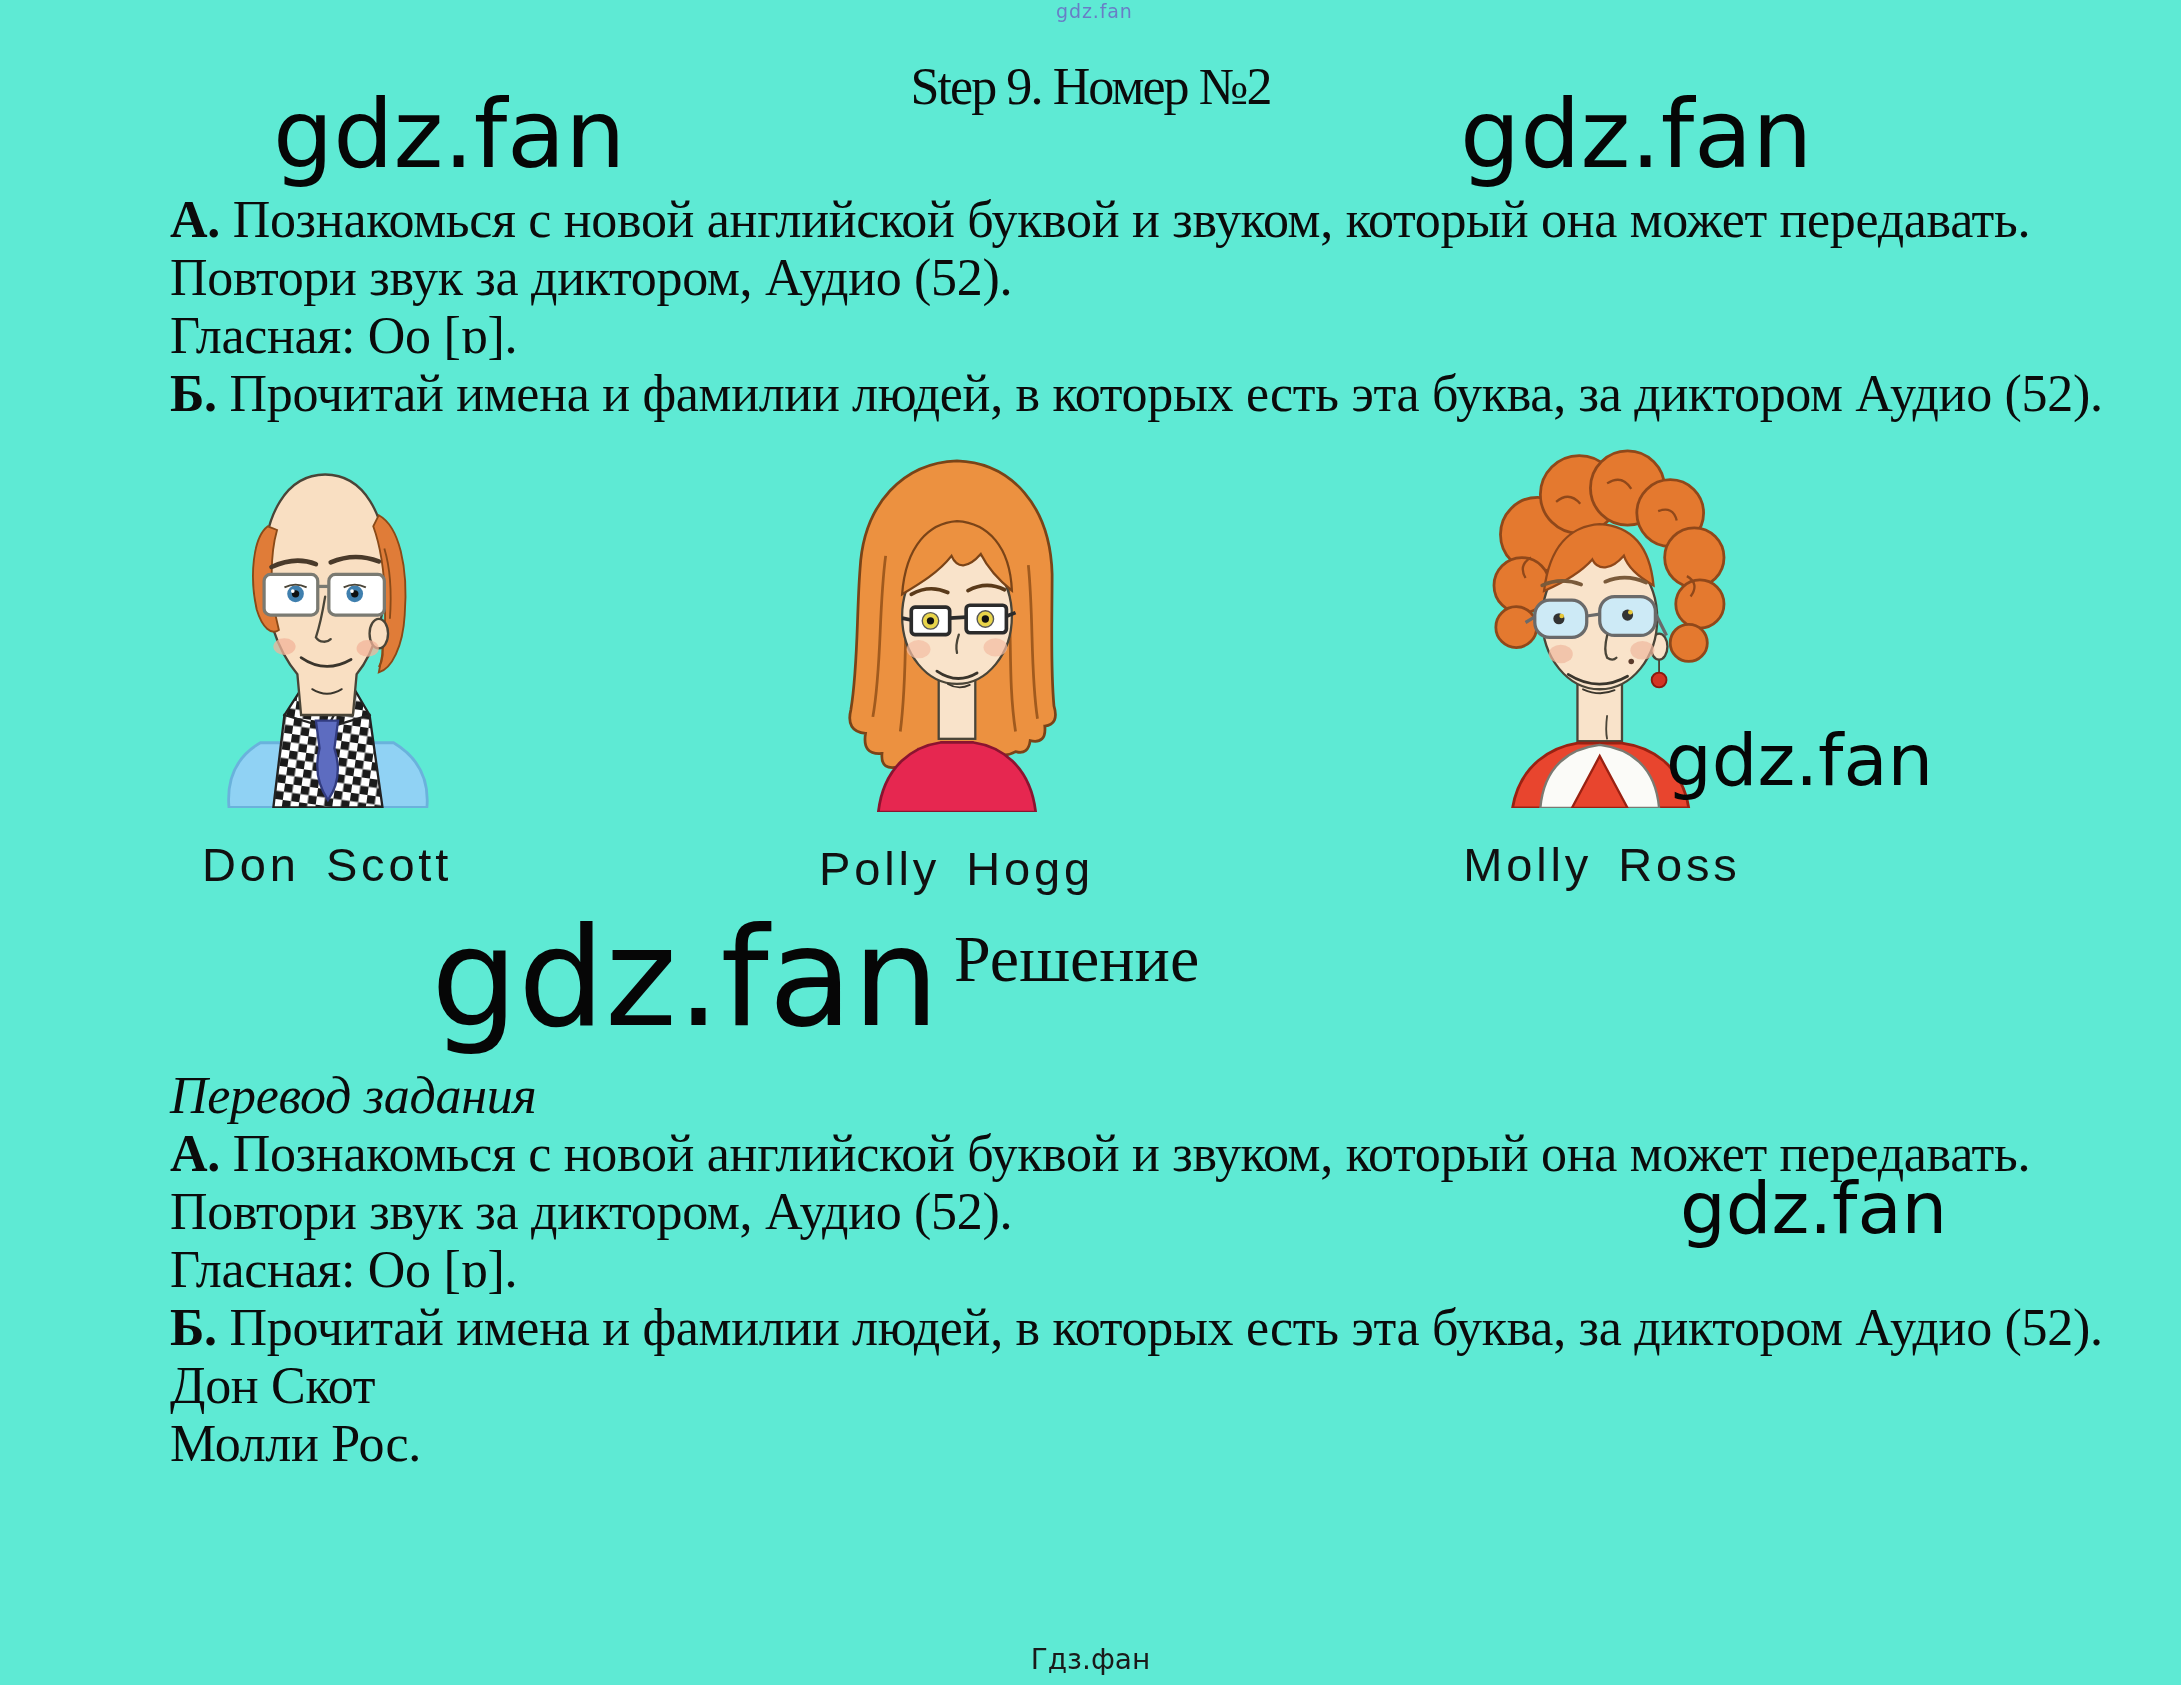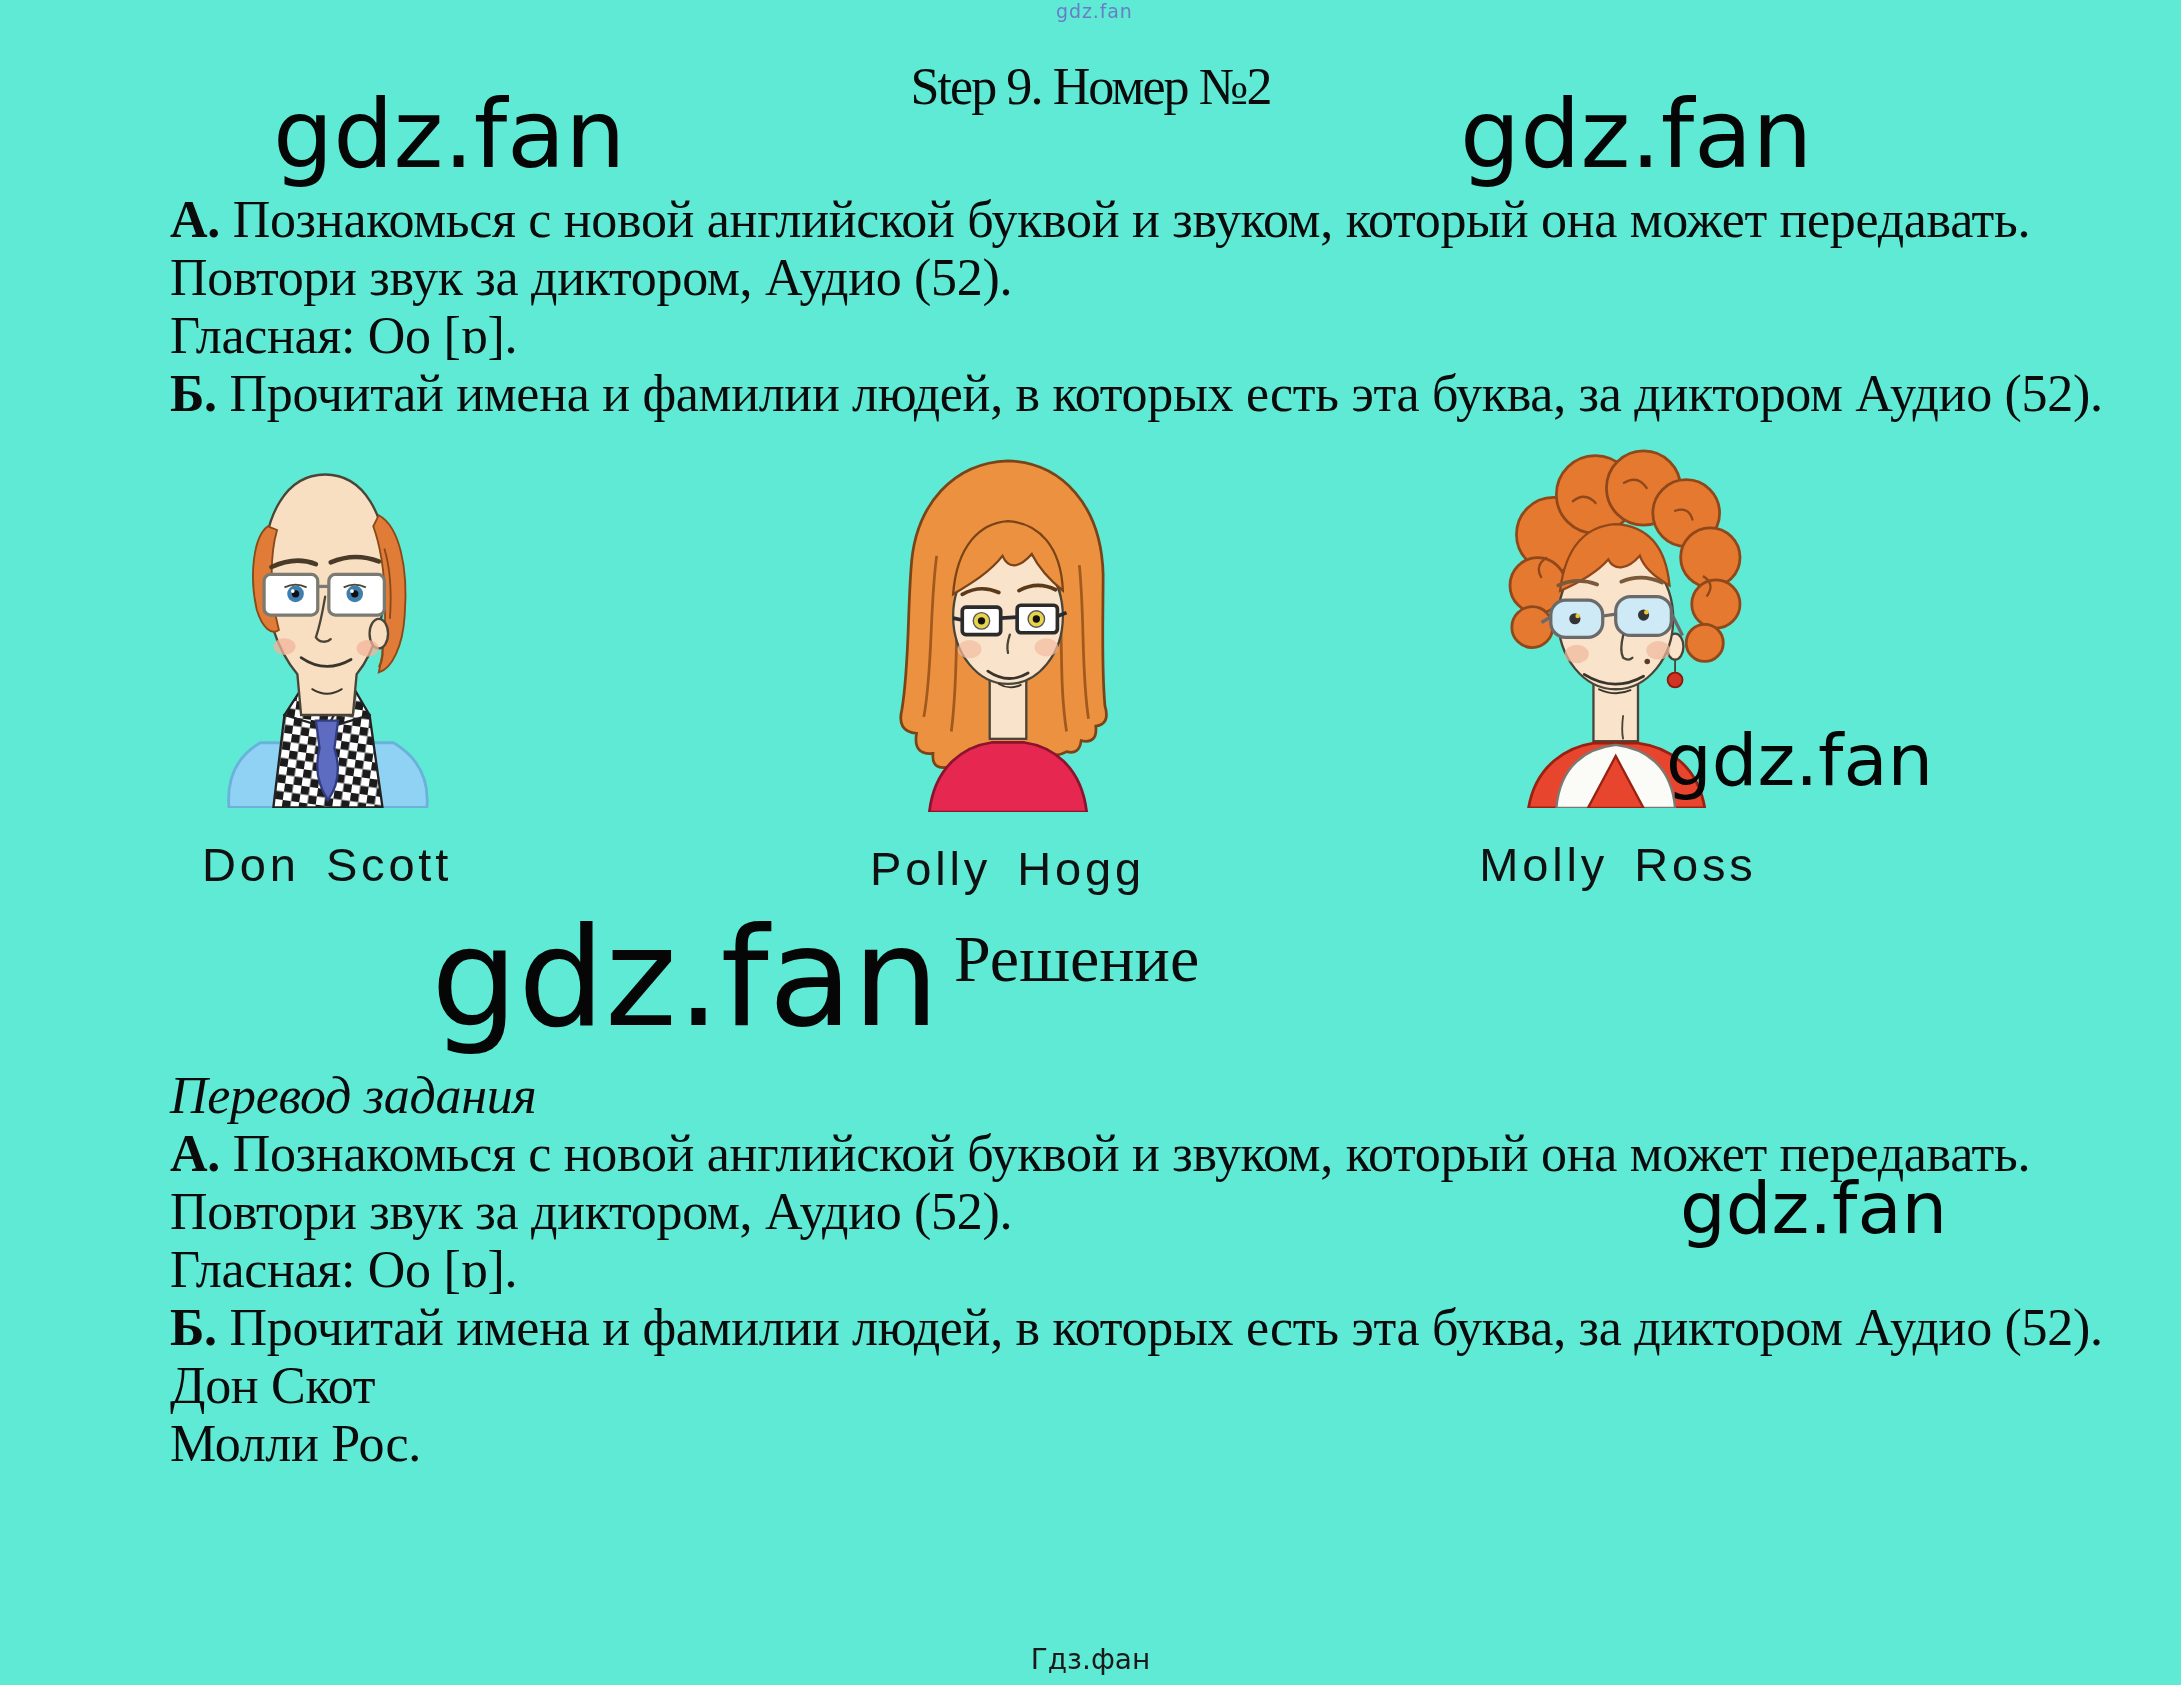--- a/index.html
+++ b/index.html
@@ -139,21 +139,21 @@
 
       <ellipse cx="74" cy="226" rx="12" ry="9" fill="#f2b49a" opacity=".75"></ellipse>
       <ellipse cx="164" cy="228" rx="12" ry="9" fill="#f2b49a" opacity=".75"></ellipse>
 
       <path d="M92,238 Q118,256 146,240" fill="none" stroke="#3a352c" stroke-width="3" stroke-linecap="round"></path>
       <path d="M104,272 Q120,282 136,272" fill="none" stroke="#3a352c" stroke-width="2" stroke-linecap="round"></path>
     </svg>
     <figcaption class="portrait-name">Don Scott</figcaption>
   </figure>
 
-  <figure style="left:861px;top:437px;width:293px;">
+  <figure style="left:810px;top:437px;width:293px;">
     <svg viewBox="0 0 300 410" width="280" height="375">
 
       <path d="M150,26 C92,28 48,72 44,144 C40,196 42,250 34,298 Q28,322 50,324 Q46,348 68,346 Q66,366 88,360 Q104,356 108,342 Q120,350 128,338 Q140,344 148,334 L152,334 Q158,346 170,340 Q180,350 192,342 Q200,352 214,344 Q228,348 230,332 Q248,336 246,316 Q262,314 256,294 C252,250 254,200 254,150 C252,76 210,28 150,26 Z" fill="#ec9140" stroke="#7a4418" stroke-width="3"></path>
       <path d="M72,130 C64,190 68,250 58,306 M96,150 C92,210 96,260 88,322 M228,140 C234,200 230,256 238,308 M206,160 C210,220 206,270 214,322" fill="none" stroke="#a05a1e" stroke-width="3"></path>
 
       <rect x="130" y="250" width="40" height="80" fill="#f9e3ca" stroke="#4a4538" stroke-width="2.5"></rect>
 
       <path d="M64,410 C70,358 104,338 132,334 L168,334 C196,338 230,358 236,410 Z" fill="#e62750" stroke="#8a1430" stroke-width="3"></path>
 
       <ellipse cx="150" cy="196" rx="60" ry="74" fill="#f9e3ca" stroke="#4a4538" stroke-width="2.5"></ellipse>
@@ -176,21 +176,21 @@
 
       <ellipse cx="108" cy="232" rx="13" ry="10" fill="#f4bca2" opacity=".7"></ellipse>
       <ellipse cx="192" cy="230" rx="13" ry="10" fill="#f4bca2" opacity=".7"></ellipse>
 
       <path d="M128,256 Q150,271 172,258" fill="none" stroke="#3a352c" stroke-width="3" stroke-linecap="round"></path>
       <path d="M140,270 Q152,277 164,271" fill="none" stroke="#3a352c" stroke-width="2" stroke-linecap="round"></path>
     </svg>
     <figcaption class="portrait-name">Polly Hogg</figcaption>
   </figure>
 
-  <figure style="left:1453px;top:437px;width:298px;margin-left:16px;">
+  <figure style="left:1453px;top:437px;width:298px;">
     <svg viewBox="0 0 290 400" width="269" height="371">
 
       <g fill="#e4792f" stroke="#90481a" stroke-width="3">
         <circle cx="75" cy="105" r="40"></circle>
           <circle cx="120" cy="62" r="42"></circle>
           <circle cx="172" cy="55" r="40"></circle>
         <circle cx="218" cy="82" r="36"></circle>
           <circle cx="244" cy="130" r="32"></circle>
           <circle cx="250" cy="180" r="26"></circle>
         <circle cx="58" cy="160" r="30"></circle>

